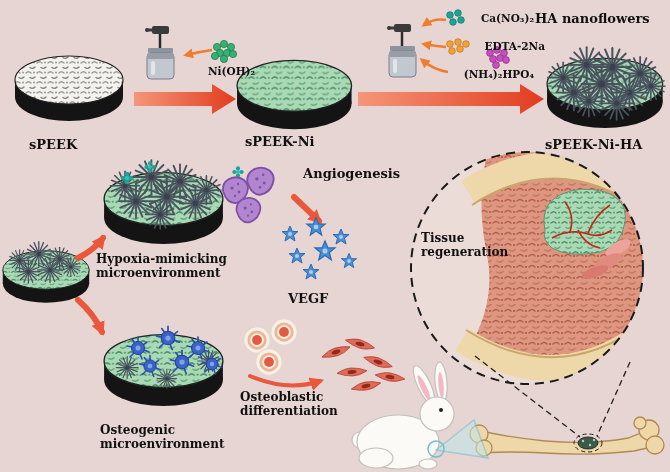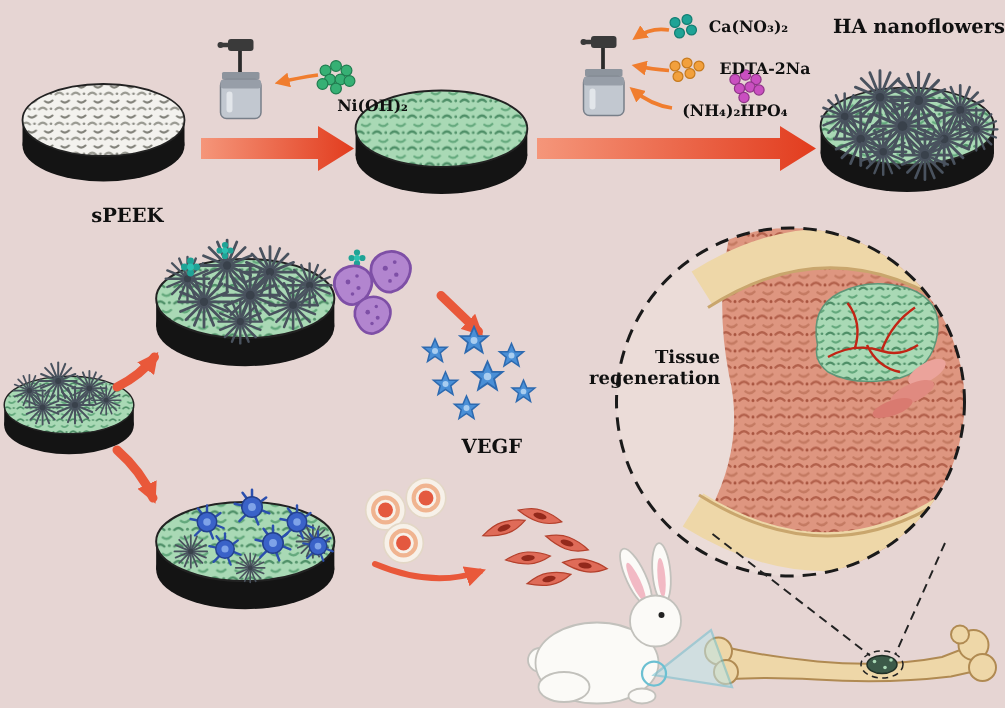--- a/index.html
+++ b/index.html
@@ -1,24 +1,24 @@
 <!DOCTYPE html>
 <html><head>
 <meta charset="utf-8">
 <style>
   *{box-sizing:border-box}
   body{margin:0;background:#e6d5d3}
   .figure{position:relative;width:670px;height:472px;background:#e6d5d3;overflow:hidden;
           font-family:"DejaVu Serif","Liberation Serif",serif;}
   svg.canvas{position:absolute;left:0;top:0}
-  .lbl{position:absolute;color:#101010;font-weight:bold;text-align:right;line-height:1.2}
+  .lbl{position:absolute;color:#101010;font-weight:bold;text-align:left;line-height:1.2}
   .big{font-size:13px}
   .med{font-size:12px}
   .small{font-size:10.5px}
-  .left{text-align:center}
+  .left{text-align:right}
 </style>
 </head>
 <body>
 
 <div class="figure">
 
 <svg class="canvas" width="670" height="472" viewBox="0 0 670 472">
   <defs>
     <pattern id="pgreen" width="11" height="10" patternUnits="userSpaceOnUse">
       <rect width="11" height="10" fill="#a9d9b5"></rect>
@@ -336,21 +336,27 @@
     <circle cx="437" cy="414" r="17"></circle>
     <ellipse cx="428" cy="464" rx="9" ry="5"></ellipse>
     <circle cx="441" cy="410" r="2" fill="#222" stroke="none"></circle>
   </g>
 
   <polygon points="436,450 474,420 488,458" fill="#bfe6ec" opacity="0.55" stroke="#6cc0d2" stroke-width="1.5"></polygon>
   <circle cx="436" cy="449" r="8" fill="none" stroke="#6cc0d2" stroke-width="1.5"></circle>
 </svg>
 
 <div class="lbl big" style="left:29px;top:137px;width:80px">sPEEK</div>
+<div class="lbl big" style="left:245px;top:134px;width:105px">sPEEK-Ni</div>
+<div class="lbl big" style="left:545px;top:137px;width:125px">sPEEK-Ni-HA</div>
 <div class="lbl big" style="left:535px;top:11px;width:135px">HA nanoflowers</div>
 <div class="lbl small" style="left:208px;top:65px;width:64px">Ni(OH)₂</div>
 <div class="lbl small left" style="left:464px;top:12px;width:70px">Ca(NO₃)₂</div>
 <div class="lbl small left" style="left:475px;top:40px;width:70px">EDTA-2Na</div>
 <div class="lbl small left" style="left:446px;top:68px;width:88px">(NH₄)₂HPO₄</div>
+<div class="lbl big left" style="left:290px;top:166px;width:110px">Angiogenesis</div>
+<div class="lbl med" style="left:96px;top:252px;width:148px">Hypoxia-mimicking microenvironment</div>
 <div class="lbl big" style="left:288px;top:291px;width:60px">VEGF</div>
-<div class="lbl med" style="left:392px;top:231px;width:88px">Tissue regeneration</div>
+<div class="lbl med" style="left:100px;top:423px;width:140px">Osteogenic microenvironment</div>
+<div class="lbl med" style="left:240px;top:390px;width:112px">Osteoblastic differentiation</div>
+<div class="lbl med" style="left:421px;top:231px;width:88px">Tissue regeneration</div>
 
 </div>
 
 </body></html>

